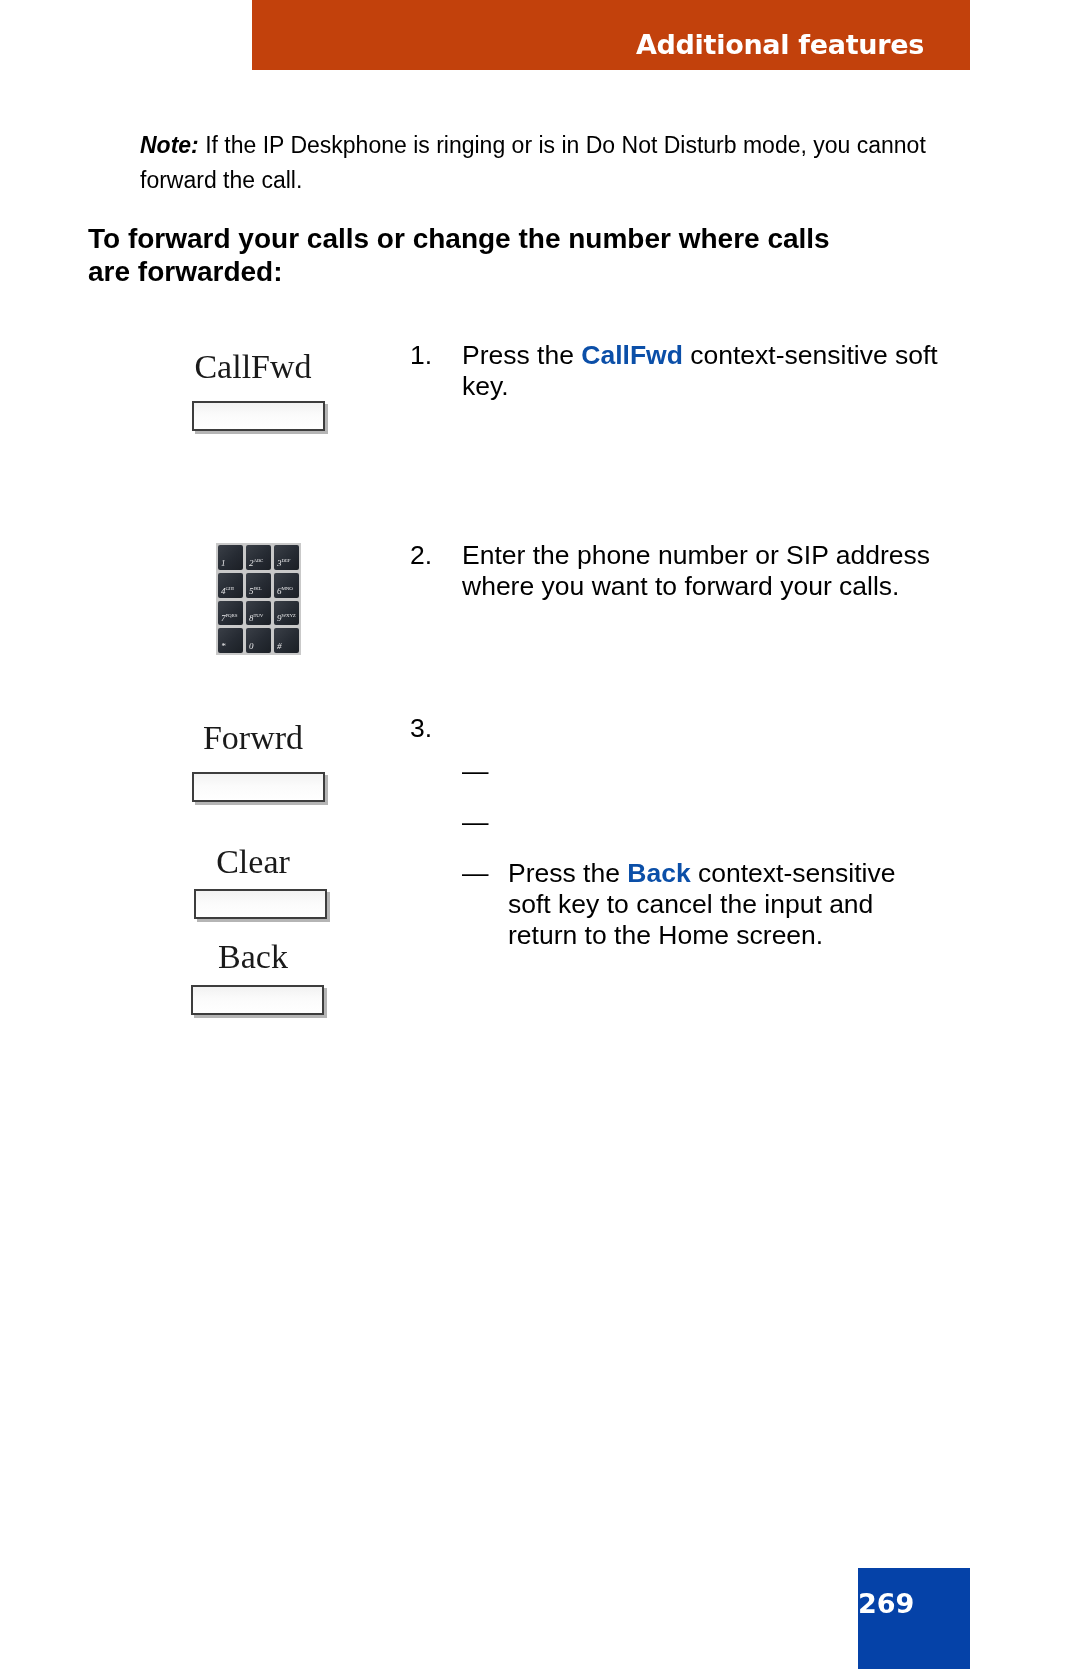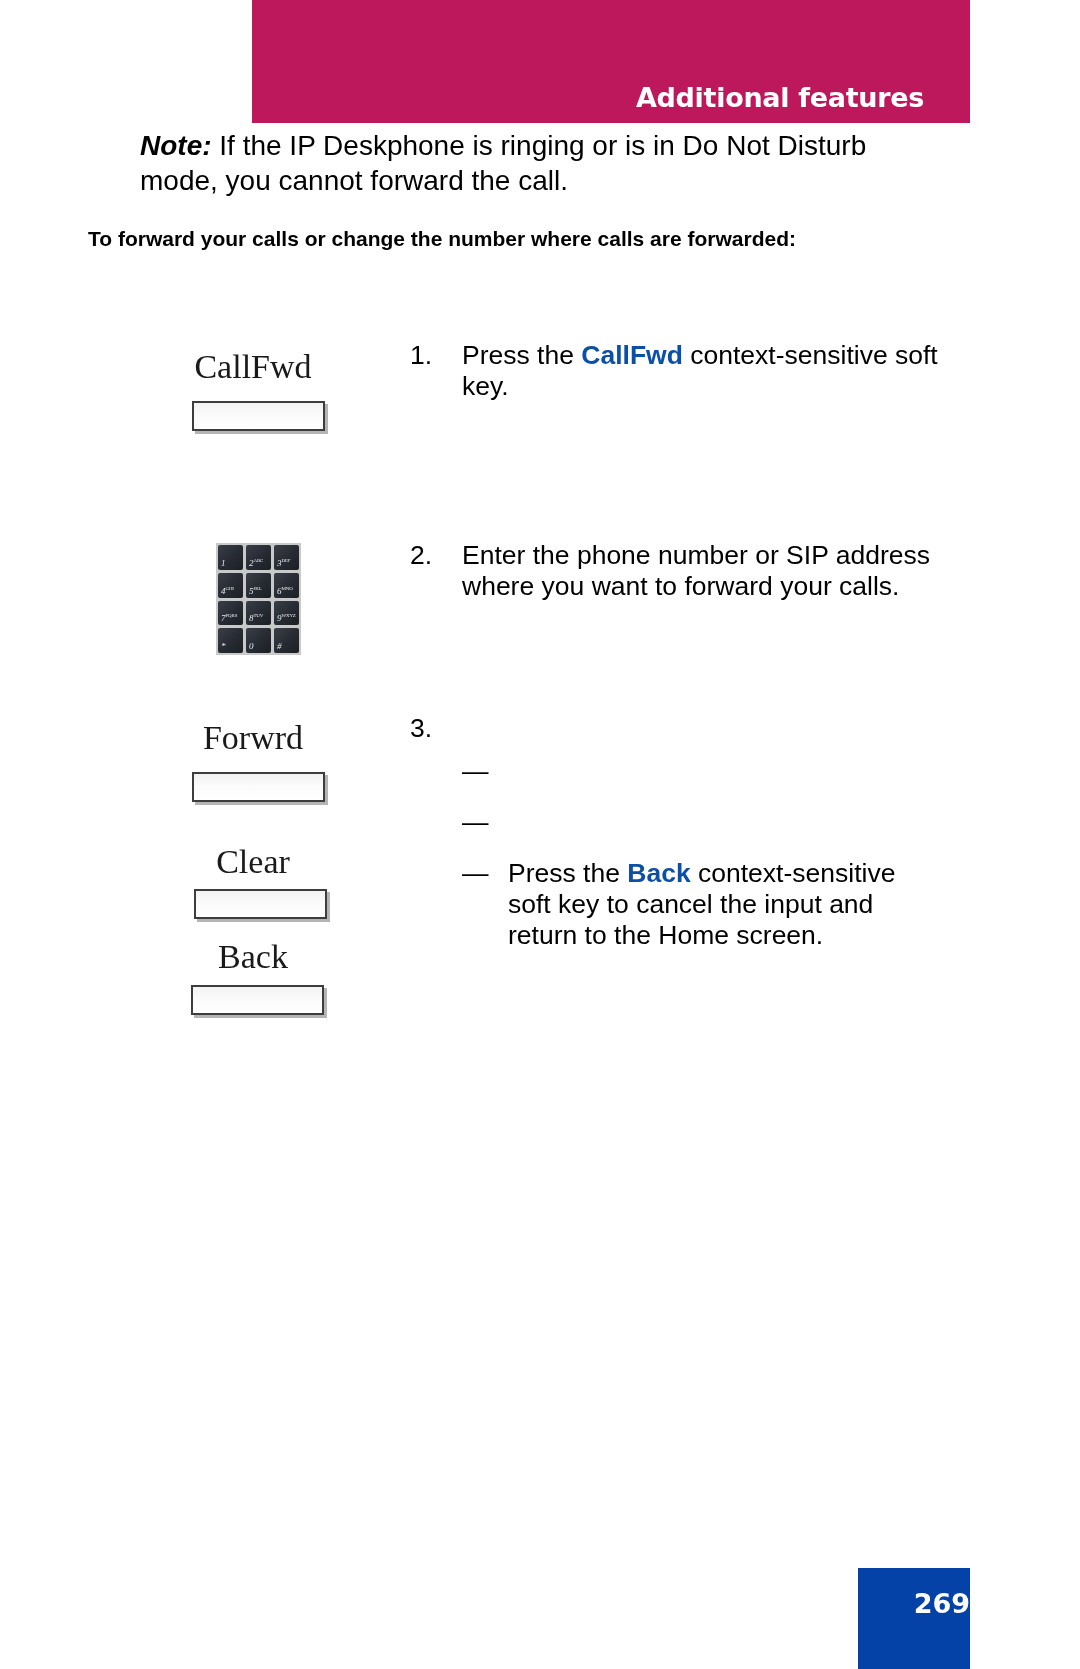--- a/index.html
+++ b/index.html
@@ -15,57 +15,57 @@
     font-family: "Liberation Sans", sans-serif;
     color: #000000;
   }
 
   
   #header-banner {
     position: absolute;
     left: 252px;
     top: 0;
     width: 718px;
-    height: 123px;
-    background: #be185d;
+    height: 70px;
+    background: #c2410c;
     box-sizing: border-box;
   }
   #header-title {
     position: absolute;
     right: 46px;
     bottom: 10px;
     color: #ffffff;
     font-size: 27px;
     font-weight: bold;
     letter-spacing: -0.3px;
     font-family: "DejaVu Sans", sans-serif;
     white-space: nowrap;
   }
 
   
   #note-block {
     position: absolute;
     left: 140px;
     top: 128px;
     width: 790px;
-    font-size: 28px;
+    font-size: 23px;
     line-height: 35px;
     font-family: "Liberation Sans", sans-serif;
   }
   #note-label {
     font-weight: bold;
     font-style: italic;
   }
 
   #section-heading {
     position: absolute;
     left: 88px;
     top: 222px;
     width: 790px;
-    font-size: 21px;
+    font-size: 28px;
     line-height: 33px;
     font-weight: bold;
     font-family: "Liberation Sans", sans-serif;
   }
 
   
   .gfx-label {
     position: absolute;
     width: 250px;
     text-align: center;
@@ -188,21 +188,21 @@
     top: 1568px;
     width: 112px;
     height: 101px;
     background: #0542a8;
   }
   #page-number {
     position: absolute;
     left: 0;
     top: 20px;
     width: 112px;
-    text-align: right;
+    text-align: left;
     color: #ffffff;
     font-size: 27px;
     font-weight: bold;
     font-family: "DejaVu Sans", sans-serif;
   }
 </style>
 </head>
 <body>
 
 <div id="header-banner">

